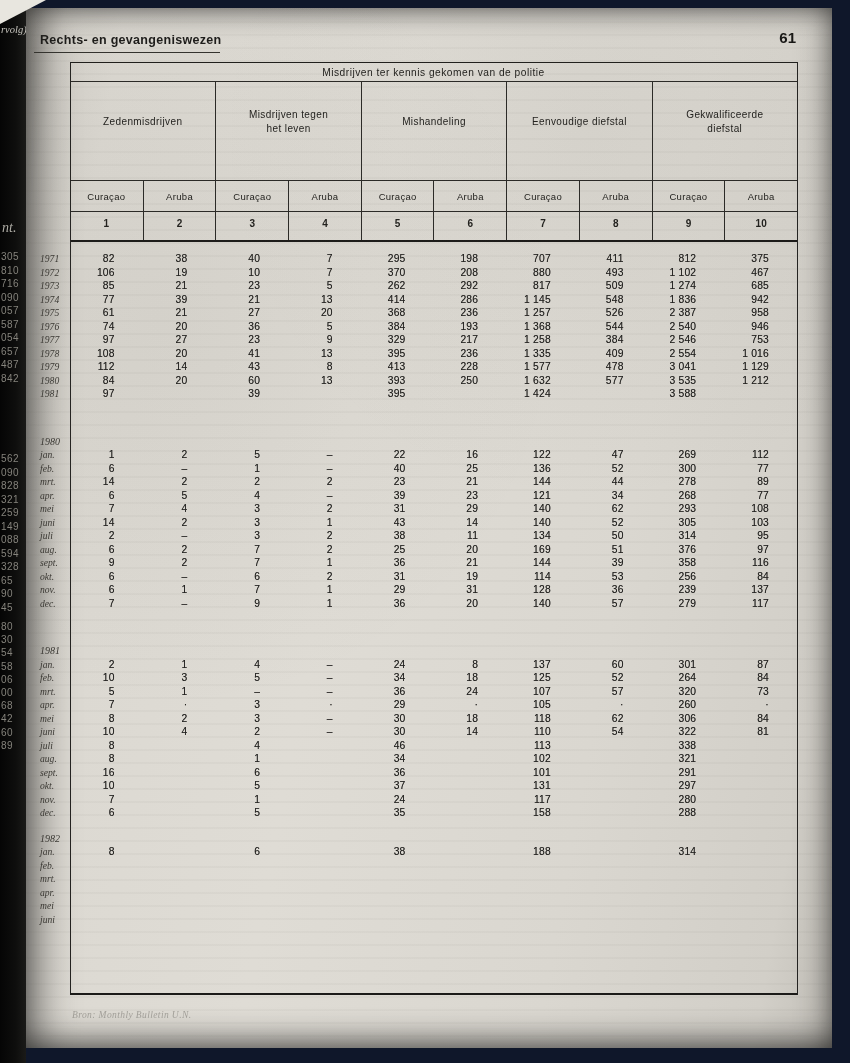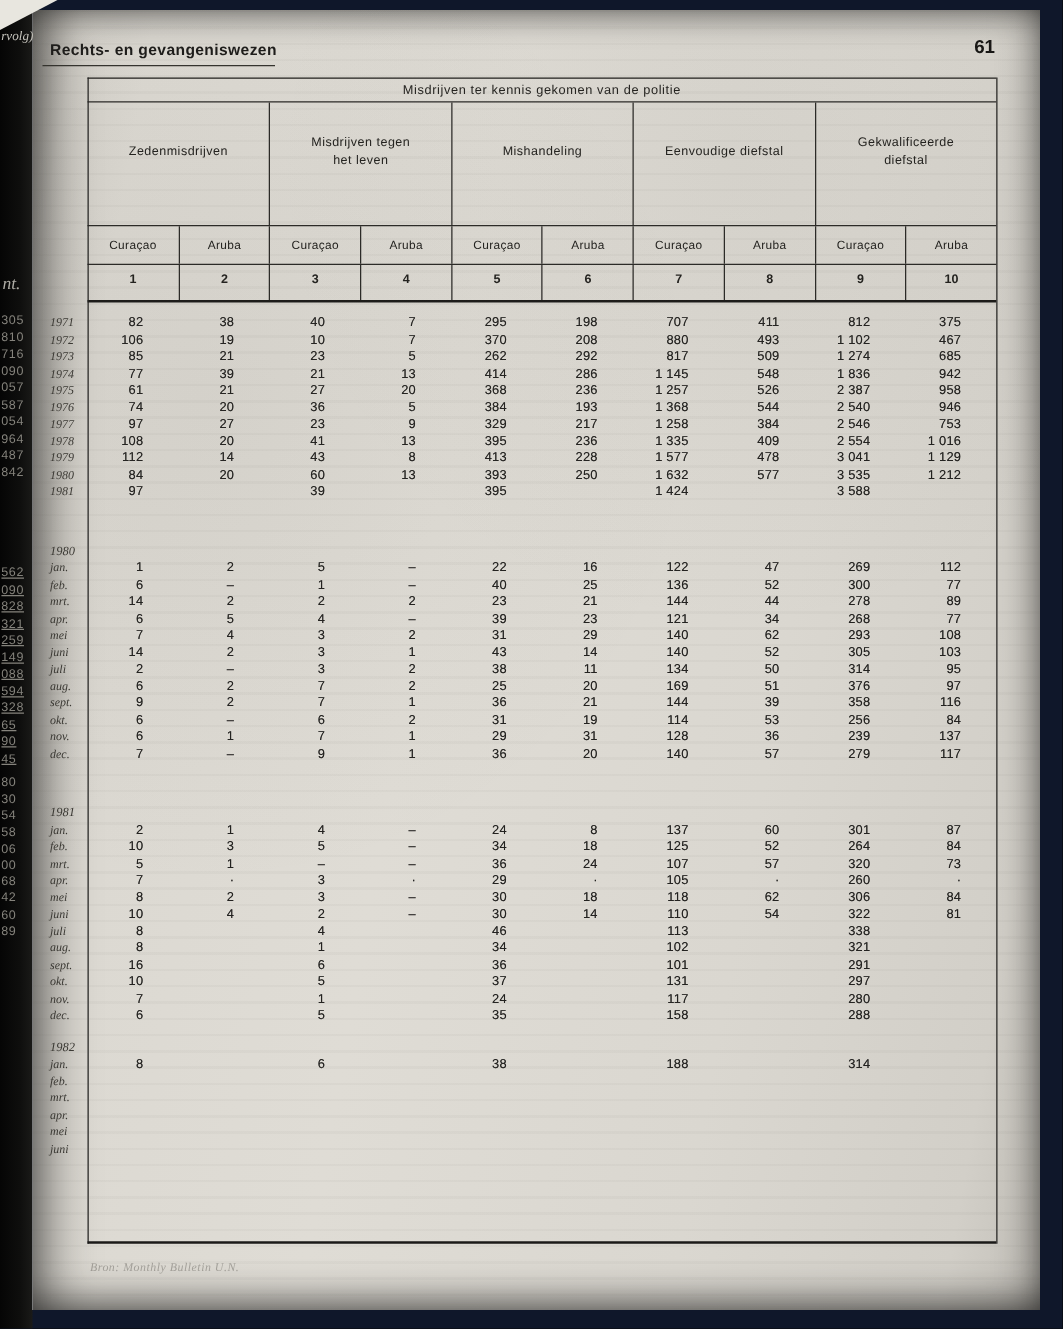--- a/index.html
+++ b/index.html
@@ -9,21 +9,21 @@
   .edge-left{position:absolute;left:0;top:0;width:26px;height:100%;background:
       linear-gradient(90deg,#050505 0,#0e0e0d 60%,#1a1a18 100%);z-index:1;}
   .corner-curl{position:absolute;left:0;top:0;width:0;height:0;z-index:3;
       border-top:24px solid #e8e6df;border-right:46px solid transparent;}
   .edge-label{position:absolute;z-index:2;color:#c7c5be;font:italic 10.5px "Liberation Serif",serif;}
   #edge-top{left:1px;top:24px;}
   #edge-mid{left:2px;top:196px;color:#aeaca5;font-size:14px;margin-top:24px;}
   .frags{position:absolute;left:1px;width:24px;z-index:2;color:#85837c;
       font:10px "Liberation Sans",sans-serif;letter-spacing:0.5px;line-height:13.5px;overflow:hidden;}
   #frags-1{top:250px;}
-  #frags-2{top:452px;text-decoration:underline;}
+  #frags-2{top:452px;}
   #frags-3{top:620px;line-height:13.2px;}
   .frag{height:13.5px;}
   #frags-3 .frag{height:13.2px;}
   
   .paper{position:absolute;left:26px;top:8px;width:806px;height:1040px;z-index:2;
       background:linear-gradient(100deg,#bdbab3 0,#d3d0c9 4%,#dbd8d1 10%,#dfdcd5 40%,#dad7d0 70%,#d2cfc8 92%,#c2bfb8 100%);
       box-shadow:inset 26px 0 38px -14px rgba(0,0,0,0.5),
                  inset -20px 0 32px -16px rgba(0,0,0,0.42),
                  inset 0 16px 26px -14px rgba(0,0,0,0.38),
                  inset 0 -22px 30px -14px rgba(0,0,0,0.45);}
@@ -79,21 +79,21 @@
     <span class="edge-label" id="edge-mid">nt.</span>
   </div>
   <div class="frags" id="frags-1">
       <div class="frag">305</div>
       <div class="frag">810</div>
       <div class="frag">716</div>
       <div class="frag">090</div>
       <div class="frag">057</div>
       <div class="frag">587</div>
       <div class="frag">054</div>
-      <div class="frag">964</div>
+      <div class="frag">657</div>
       <div class="frag">487</div>
       <div class="frag">842</div>
     </div>
   <div class="frags" id="frags-2">
       <div class="frag">562</div>
       <div class="frag">090</div>
       <div class="frag">828</div>
       <div class="frag">321</div>
       <div class="frag">259</div>
       <div class="frag">149</div>

